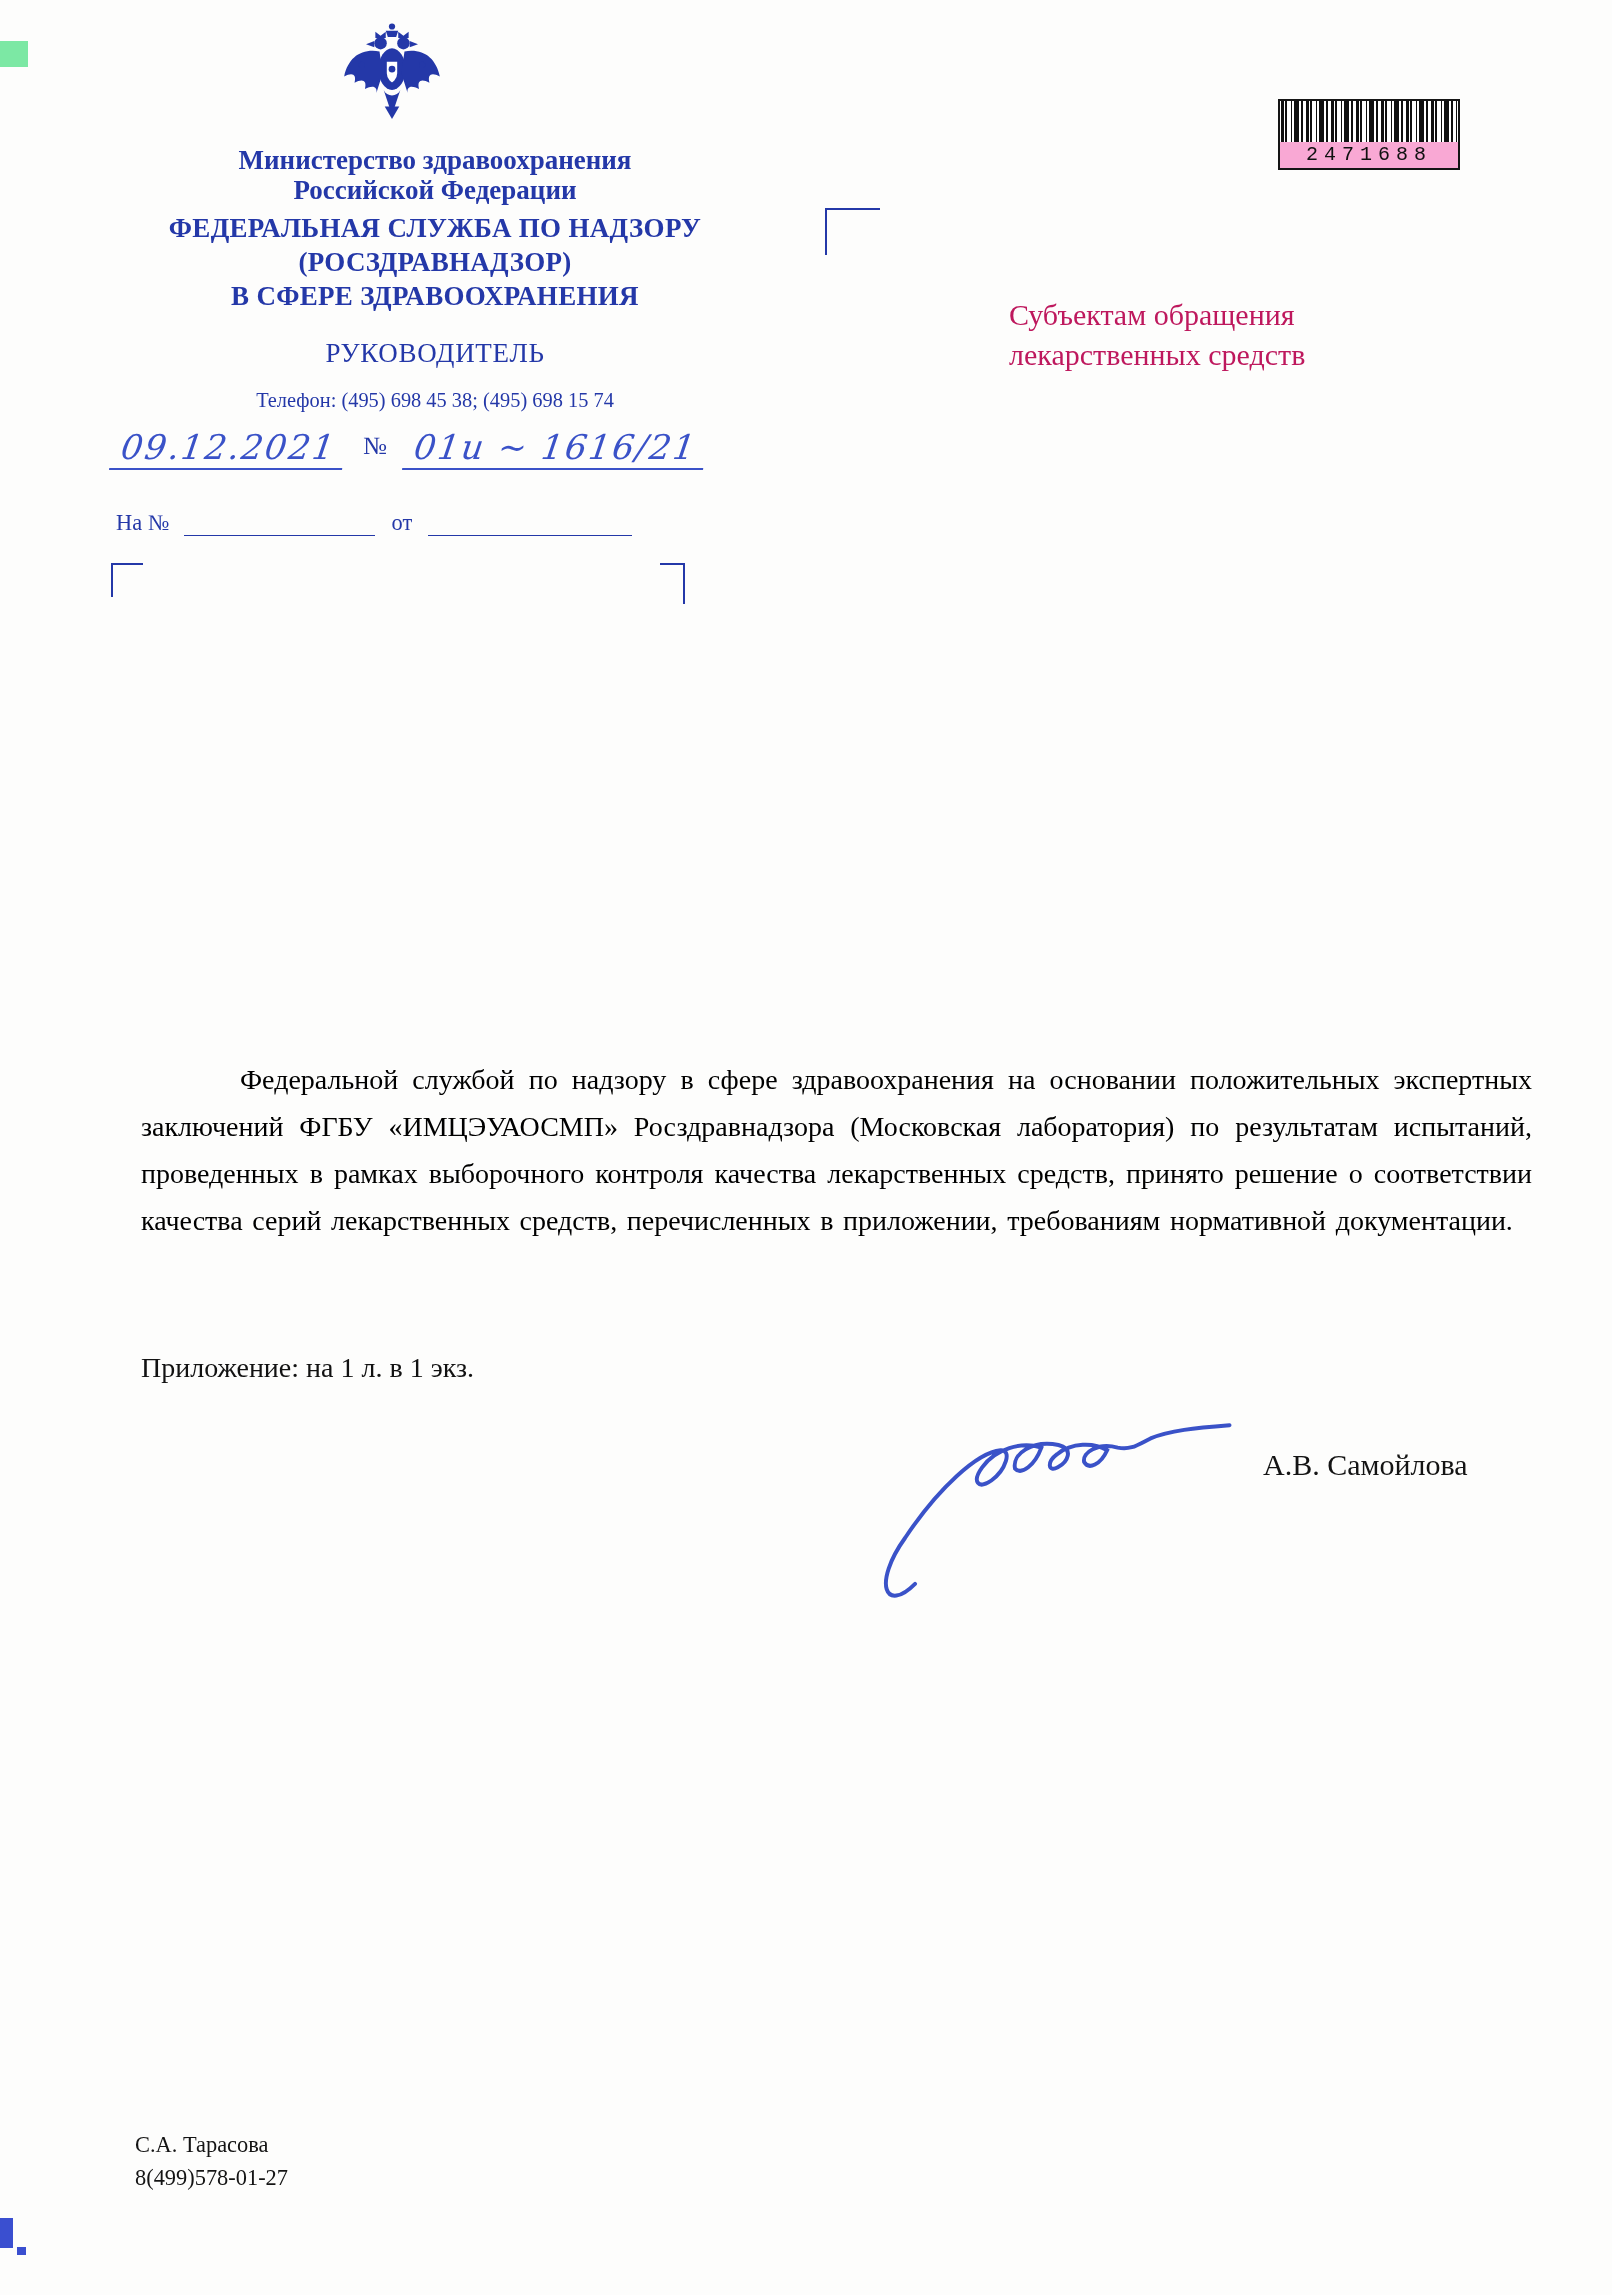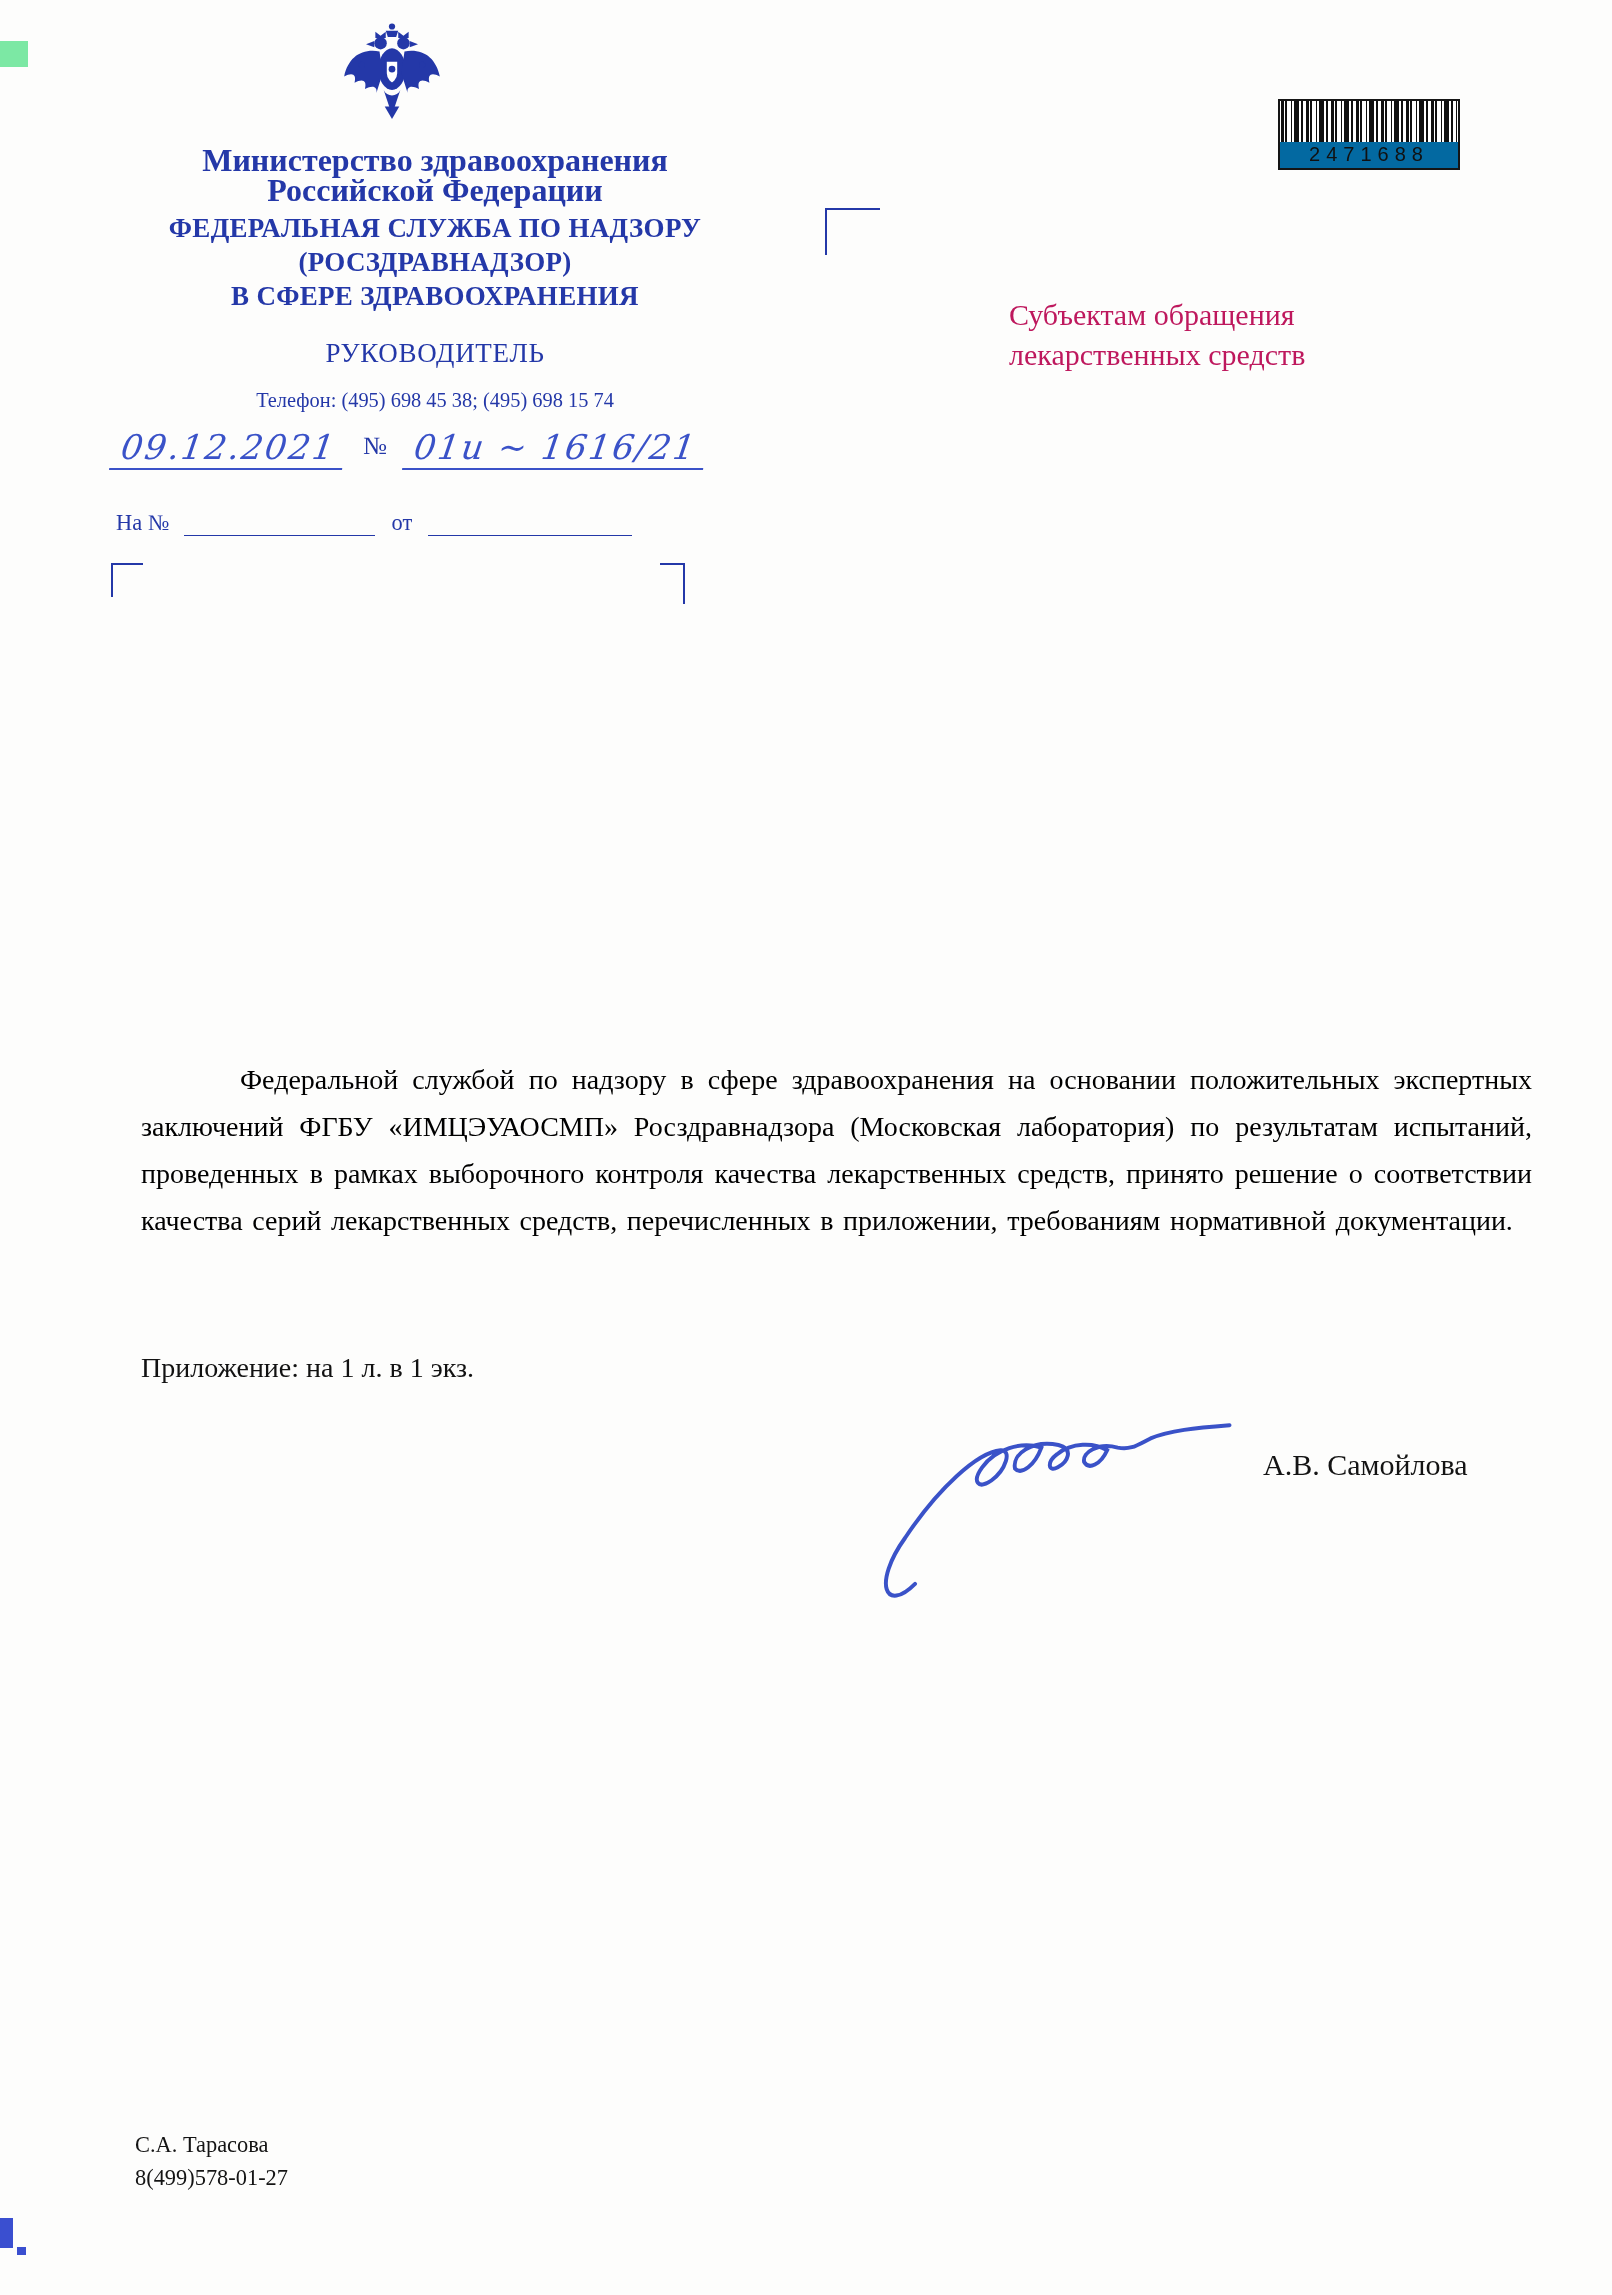--- a/index.html
+++ b/index.html
@@ -15,21 +15,21 @@
   
   .green-mark { position:absolute; left:0; top:41px; width:28px; height:26px; background:#7ce8a4; }
   .blue-mark-1 { position:absolute; left:0; top:2218px; width:13px; height:30px; background:#3a4fd0; }
   .blue-mark-2 { position:absolute; left:17px; top:2247px; width:9.2px; height:8px; background:#3a4fd0; }
 
   
   .emblem { position:absolute; left:340px; top:17px; width:104px; height:123px; }
 
   
   .head-col { position:absolute; left:86px; top:145px; width:698px; }
-  .ministry { font-size:32px; font-weight:bold; line-height:30px; }
+  .ministry { font-size:27px; font-weight:bold; line-height:30px; }
   .service  { margin-top:6px; font-size:27px; font-weight:bold; line-height:34px; letter-spacing:0.3px; }
   .role     { margin-top:25px; font-size:27px; font-weight:normal; letter-spacing:0.7px; }
   .addr     { margin-top:17px; font-size:20.4px; line-height:28px; }
 
   
   .docnum-row { position:absolute; left:112px; top:427px; width:725px; font-size:24px; }
   .hand {
     font-family:"DejaVu Serif", serif; font-style:italic; color:#3a52c8;
     font-size:34px; display:inline-block; transform:skewX(-8deg);
     letter-spacing:2px;
@@ -54,22 +54,22 @@
     border:2px solid #151515; background:#fff; display:flex; flex-direction:column;
   }
   .barcode-bars {
     flex:1 1 auto; margin:0 1.3px;
     background:repeating-linear-gradient(90deg,
       #101010 0 2.6px, #fff 2.6px 4px, #101010 4px 6px, #fff 6px 10px,
       #101010 10px 11.2px, #fff 11.2px 13px, #101010 13px 18.4px, #fff 18.4px 20.4px,
       #101010 20.4px 22px, #fff 22px 25px);
   }
   .barcode-num {
-    font-family:Liberation Sans, sans-serif; font-size:20px; letter-spacing:6px;
-    text-align:center; background:#0369a1; padding:1.3px 0 2px 0; color:#111;
+    font-family:Liberation Mono, monospace; font-size:20px; letter-spacing:6px;
+    text-align:center; background:#f9a8d4; padding:1.3px 0 2px 0; color:#111;
   }
 
   
   .recipient { position:absolute; left:1009px; top:295px; font-size:30px; line-height:40px; color:#be185d; }
 
   
   .subject { position:absolute; left:175px; top:613px; font-size:27px; line-height:38px; color:#141414; }
 
   
   .body-par {

